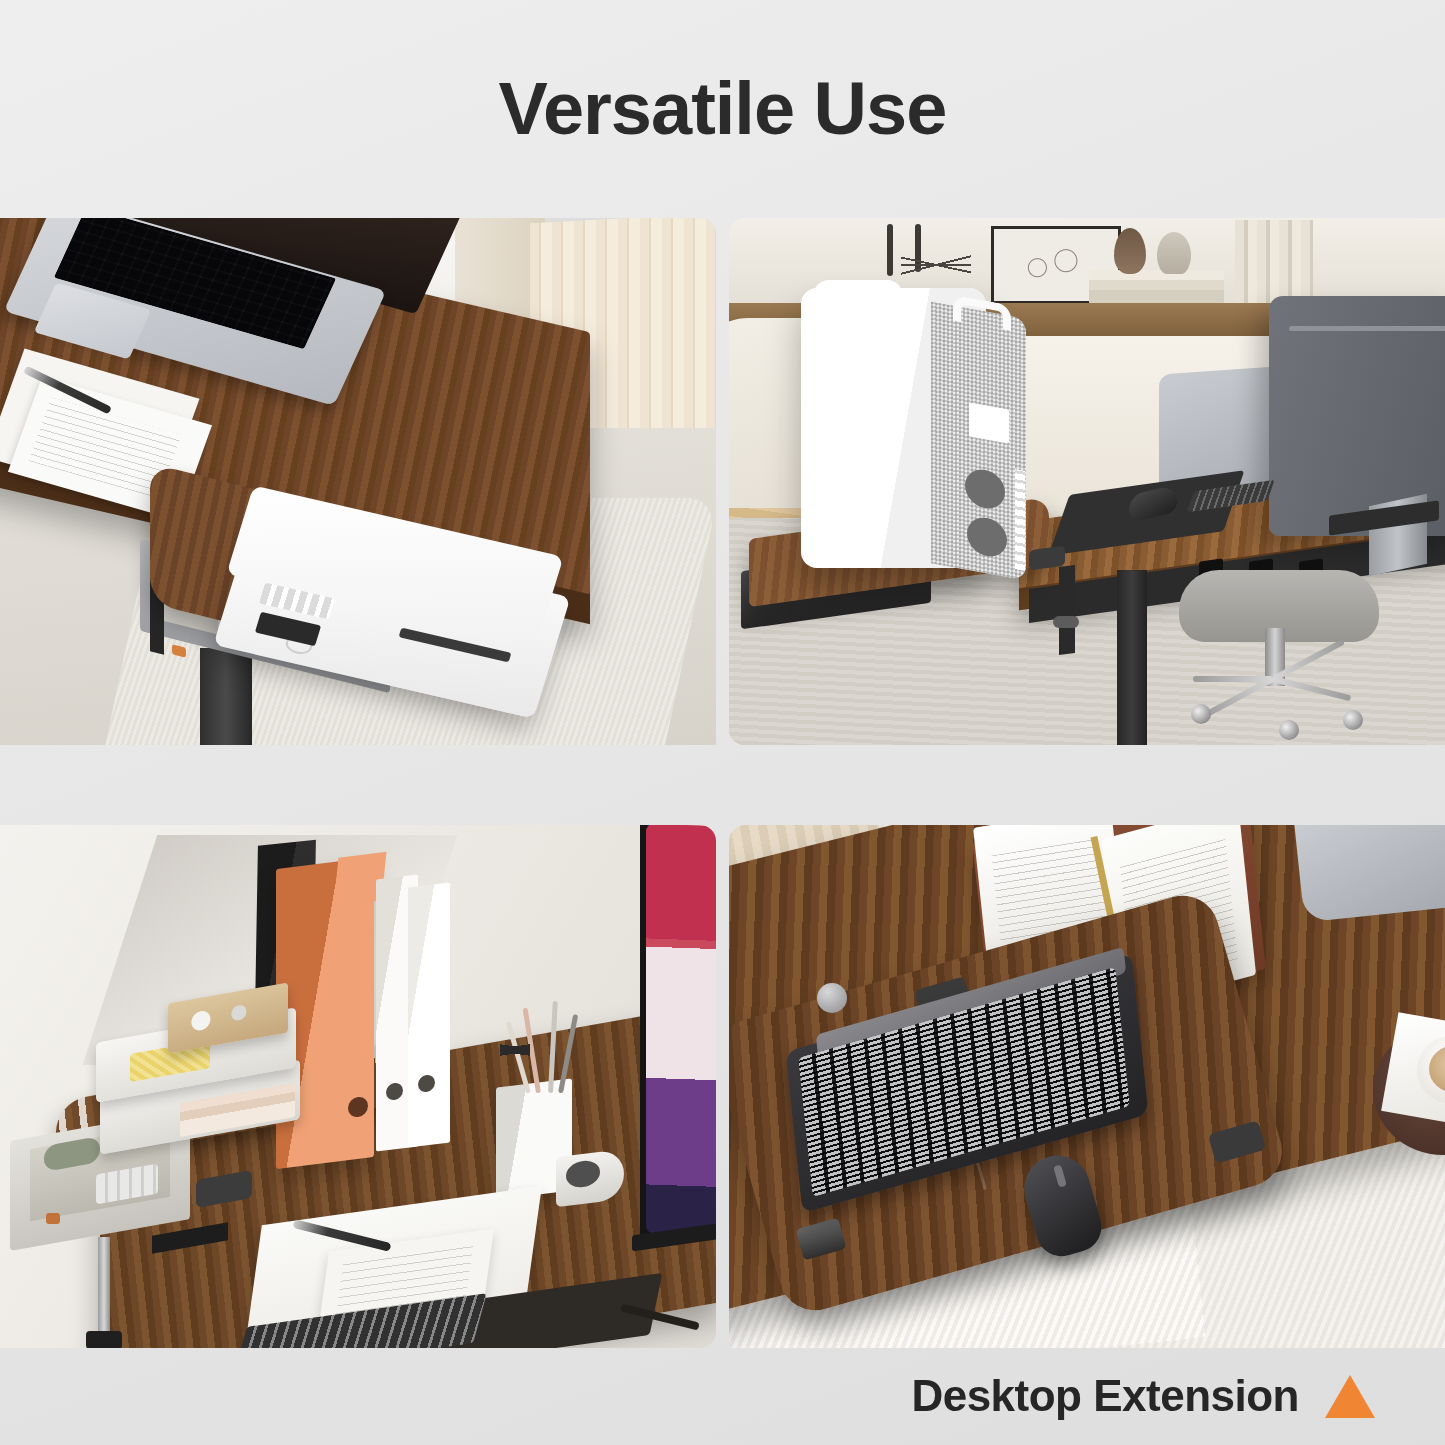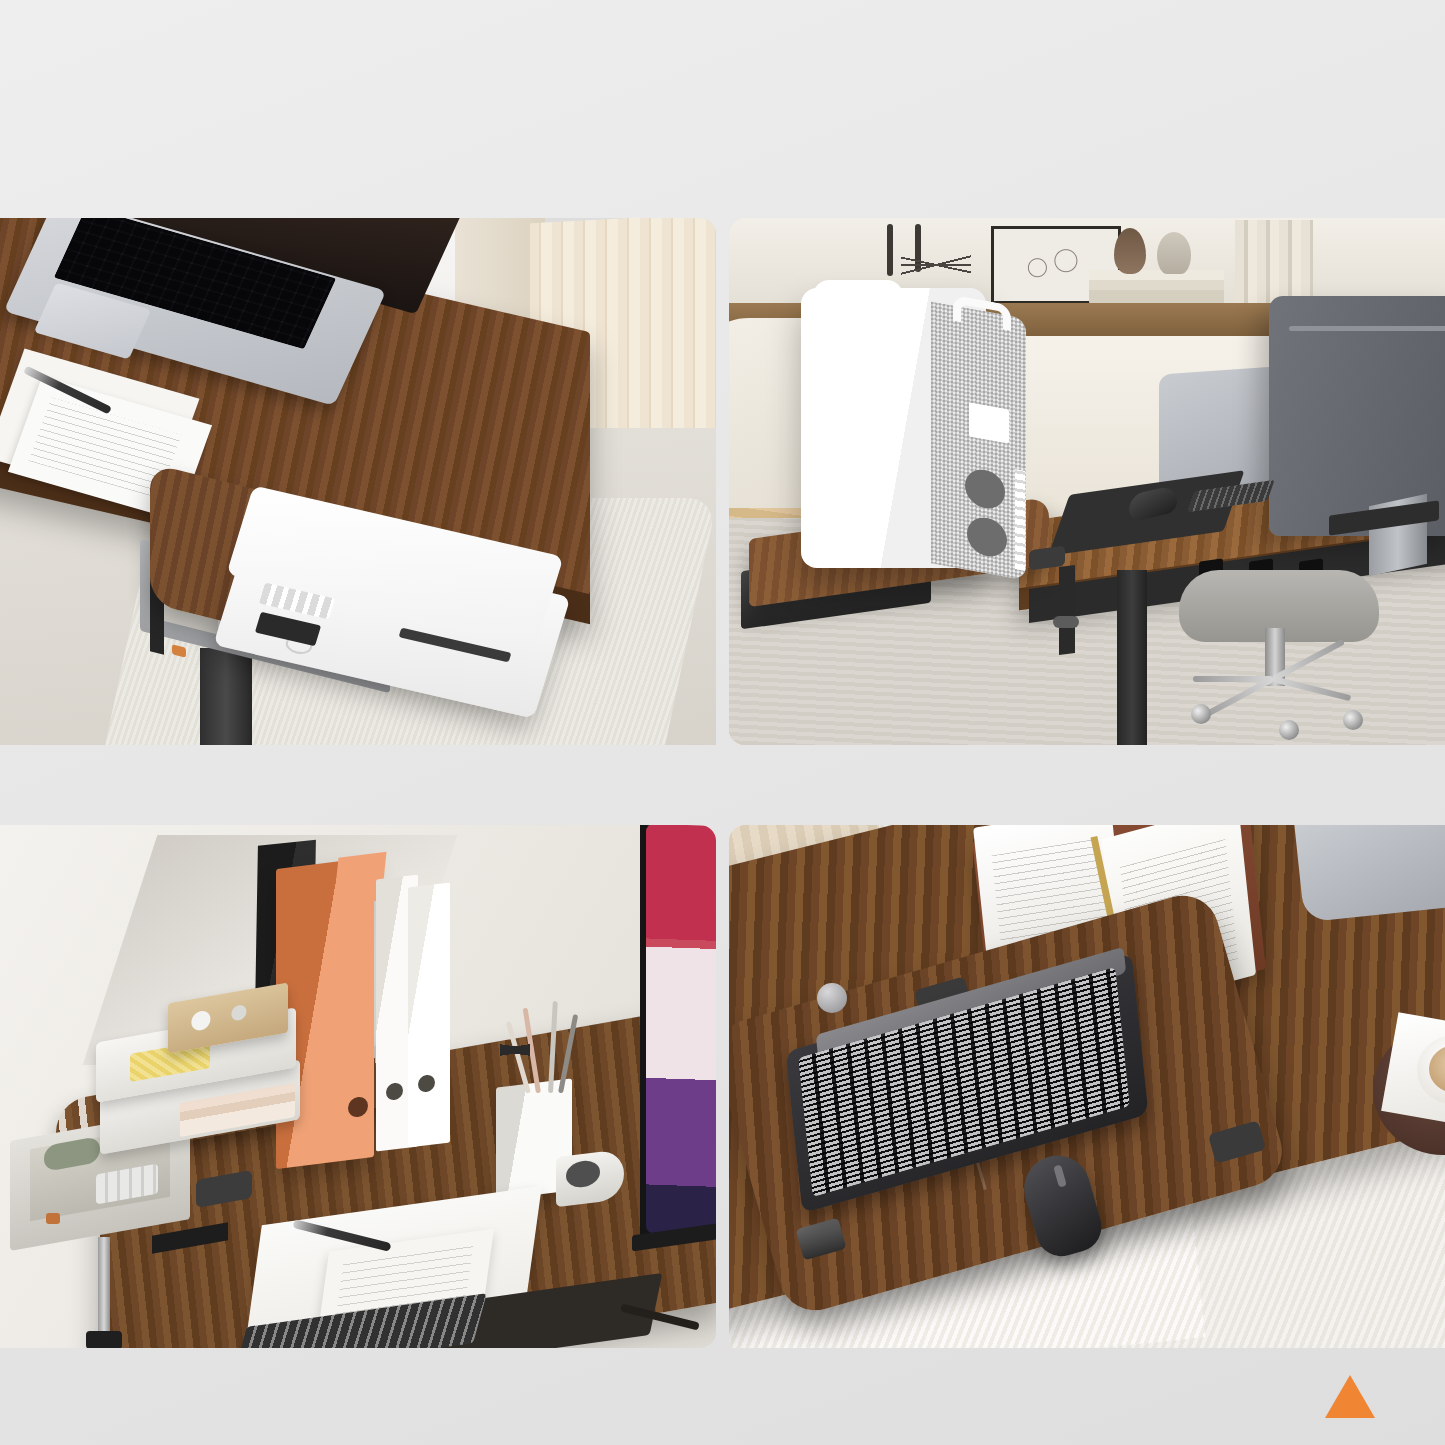--- a/index.html
+++ b/index.html
@@ -813,20 +813,23 @@
     background: linear-gradient(160deg,#c9ccd1,#a6aab0);
     border-radius: 0 0 0 26px;
     transform: rotate(-6deg);
   }
 </style>
 </head>
 <body>
 
 <div id="page">
 
+  <div class="title-bar">
+    <div class="title-text">Versatile Use</div>
+  </div>
 
   <div class="panel tl">
     <div class="scene">
       <div class="tl-whitewall"></div>
       <div class="tl-wallpanel"></div>
       <div class="tl-wallwood"></div>
       <div class="tl-floor"></div>
       <div class="tl-rug"></div>
       <div class="tl-desk"></div>
       <div class="tl-desk-edge"></div>
@@ -996,16 +999,17 @@
       <div class="br-kb"></div>
       <div class="br-kb-top"></div>
       <div class="br-kb-keys"></div>
       <div class="br-kb-knob"></div>
       <div class="br-mouse"></div>
       <div class="br-mouse-wheel"></div>
     </div>
   </div>
 
   <div class="label-row right">
+    <div class="label-text">Desktop Extension</div>
     <div class="tri"></div>
   </div>
 
 </div>
 
 </body></html>

